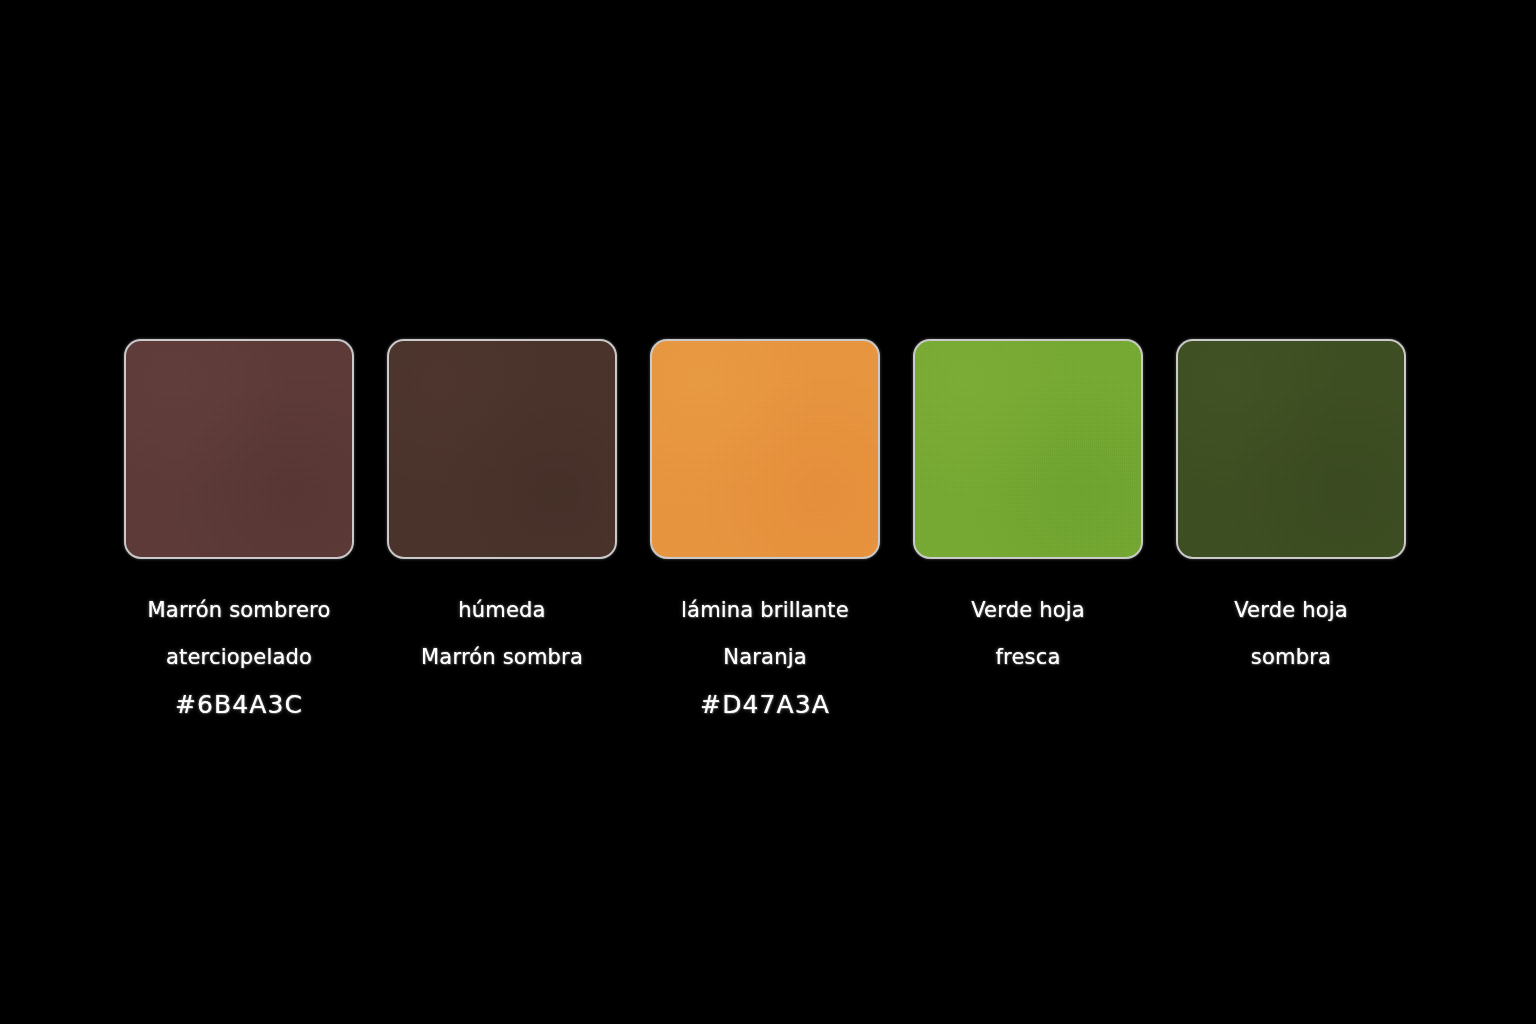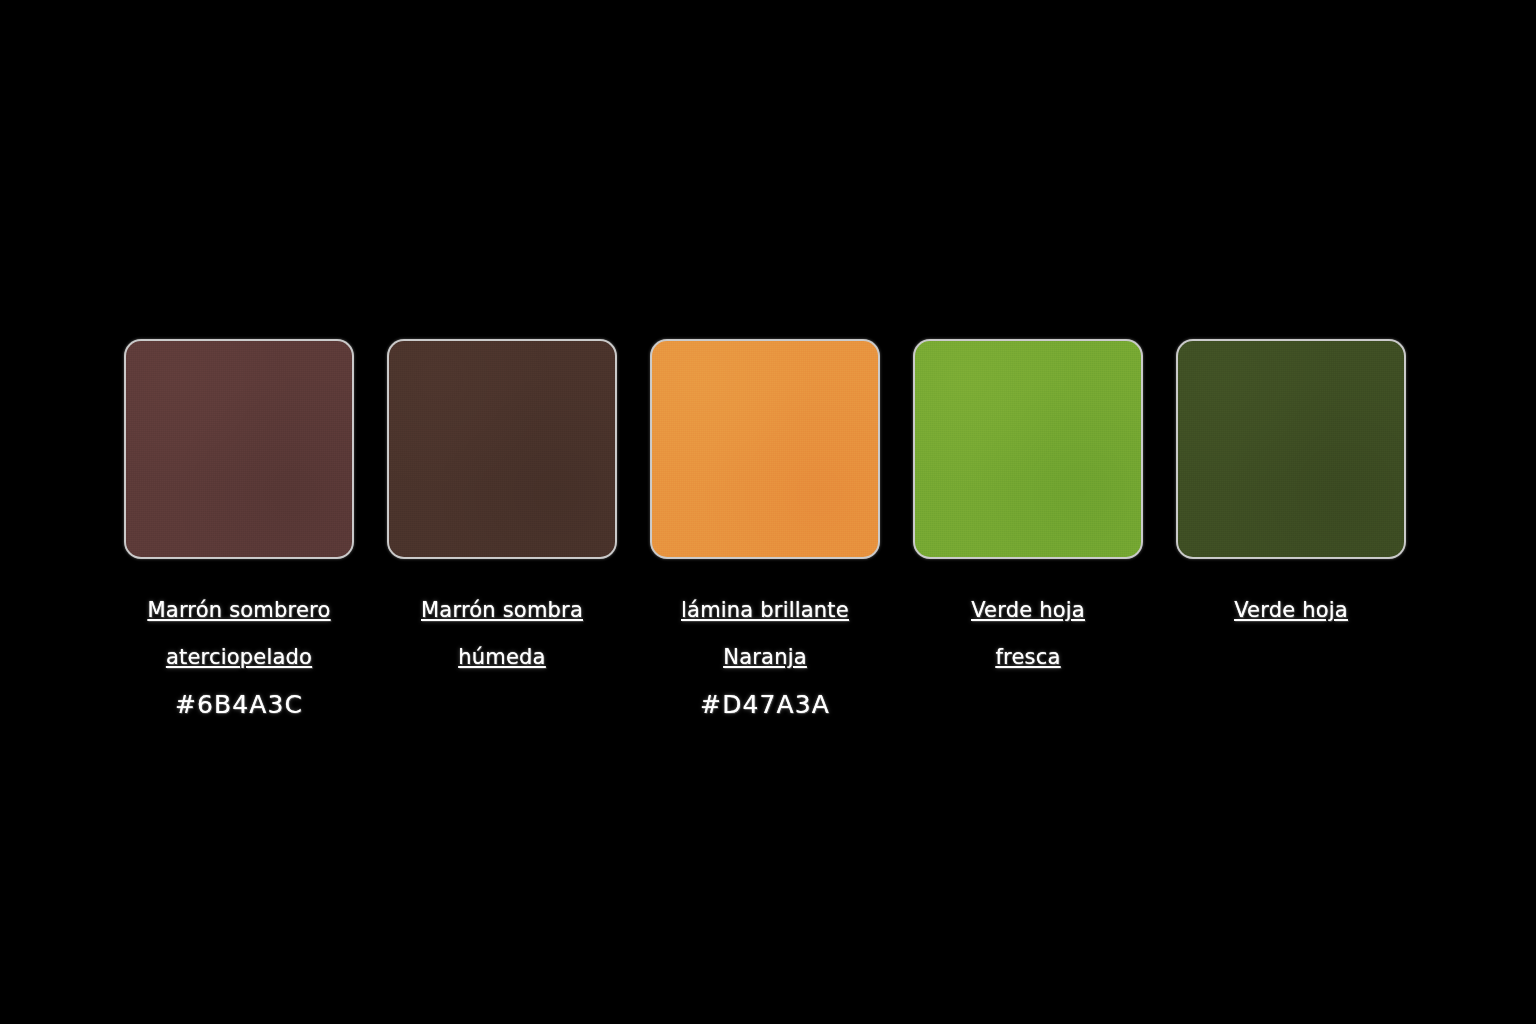--- a/index.html
+++ b/index.html
@@ -81,21 +81,20 @@
     font-weight: 400;
     text-shadow:
       0 0 1px rgba(255,255,255,0.85),
       0 0 4px rgba(255,255,255,0.35),
       1px 1px 0 rgba(70,70,70,0.55);
   }
 
   .swatch-name-line {
     display: block;
     white-space: nowrap;
-    text-decoration: underline;
   }
 
   .swatch-hex {
     display: block;
     margin-top: 0px;
     font-size: 25px;
     line-height: 47px;
     letter-spacing: 1.1px;
     white-space: nowrap;
   }
@@ -112,22 +111,22 @@
       <div class="swatch-caption">
         <span class="swatch-name-line">Marrón sombrero</span>
         <span class="swatch-name-line">aterciopelado</span>
         <span class="swatch-hex">#6B4A3C</span>
       </div>
     </div>
 
     <div class="swatch-cell">
       <div class="swatch-chip" style="background-color:#4A332B;"></div>
       <div class="swatch-caption">
+        <span class="swatch-name-line">húmeda</span>
         <span class="swatch-name-line">Marrón sombra</span>
-        <span class="swatch-name-line">húmeda</span>
       </div>
     </div>
 
     <div class="swatch-cell">
       <div class="swatch-chip" style="background-color:#E8943F;"></div>
       <div class="swatch-caption">
         <span class="swatch-name-line">lámina brillante</span>
         <span class="swatch-name-line">Naranja</span>
         <span class="swatch-hex">#D47A3A</span>
       </div>
@@ -138,17 +137,18 @@
       <div class="swatch-caption">
         <span class="swatch-name-line">Verde hoja</span>
         <span class="swatch-name-line">fresca</span>
       </div>
     </div>
 
     <div class="swatch-cell">
       <div class="swatch-chip" style="background-color:#3E4E23;"></div>
       <div class="swatch-caption">
         <span class="swatch-name-line">Verde hoja</span>
+        <span class="swatch-name-line">sombra</span>
       </div>
     </div>
 
   </div>
 </div>
 
 </body></html>

